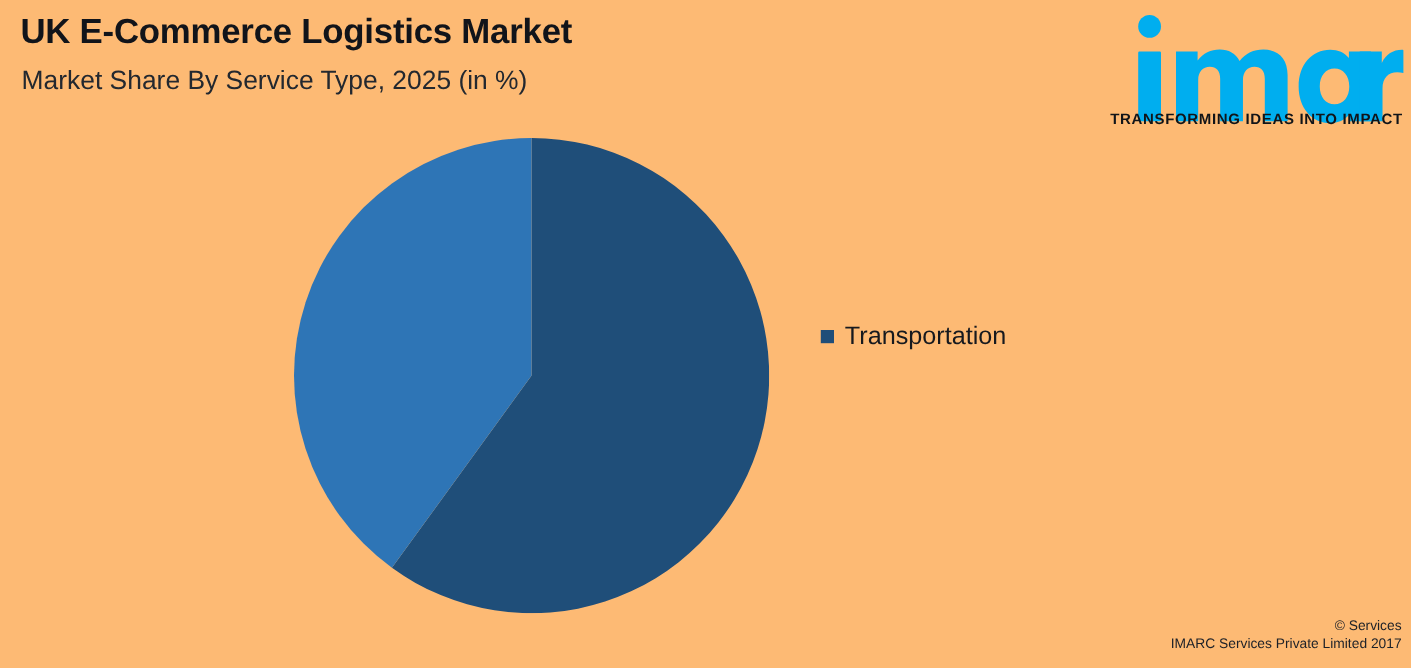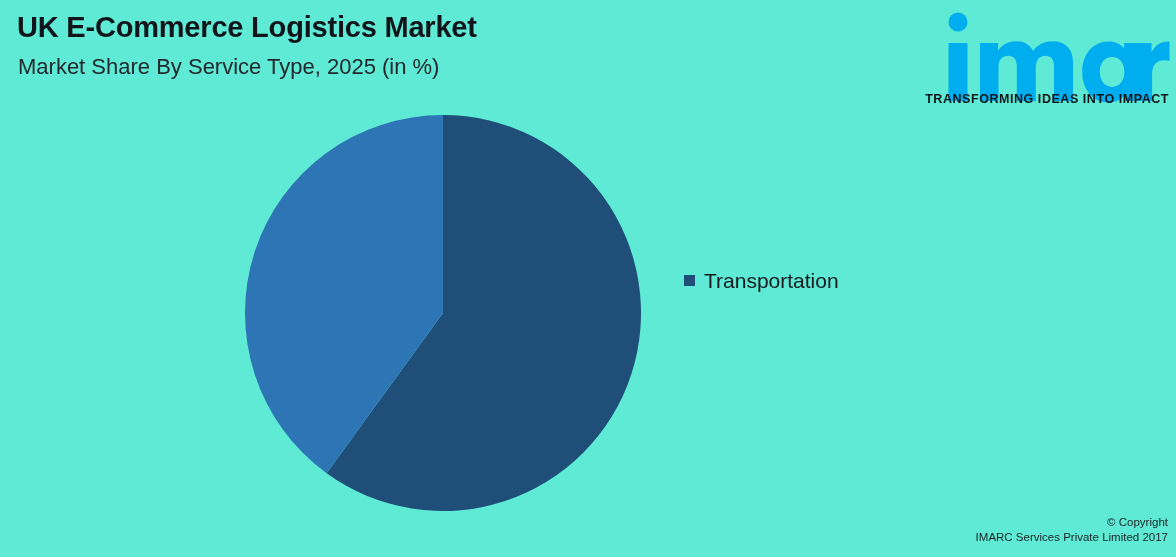--- a/index.html
+++ b/index.html
@@ -13,21 +13,21 @@
     font-family: "Liberation Sans", sans-serif;
     overflow: hidden;
     position: relative;
   }
   #canvas {
     position: absolute;
     left: 0;
     top: 0;
     width: 1176px;
     height: 557px;
-    background: #5eead4;
+    background: #fdba74;
   }
 
   
   #chart-title {
     position: absolute;
     left: 17px;
     top: 11px;
     font-size: 29px;
     font-weight: bold;
     color: #11141a;
@@ -147,17 +147,17 @@
   </div>
 
   <div id="chart-legend">
     <div class="legend-item">
       <span class="legend-swatch" id="swatch-0" style="background: rgb(31, 78, 121);"></span>
       <span class="legend-label">Transportation</span>
     </div>
   </div>
 
   <div id="copyright-block">
-    <div>© Copyright</div>
+    <div>© Services</div>
     <div>IMARC Services Private Limited 2017</div>
   </div>
 
 </div>
 
 </body></html>

